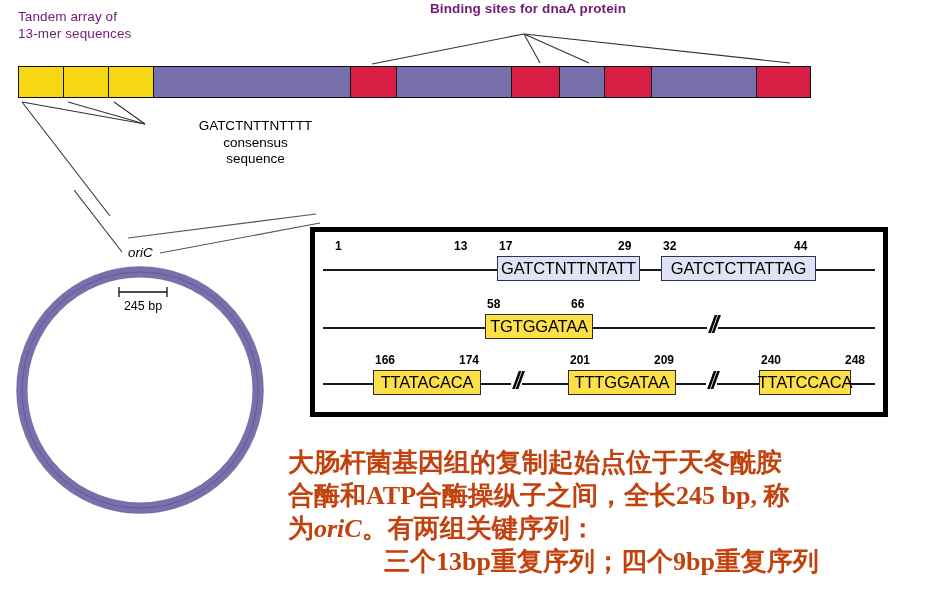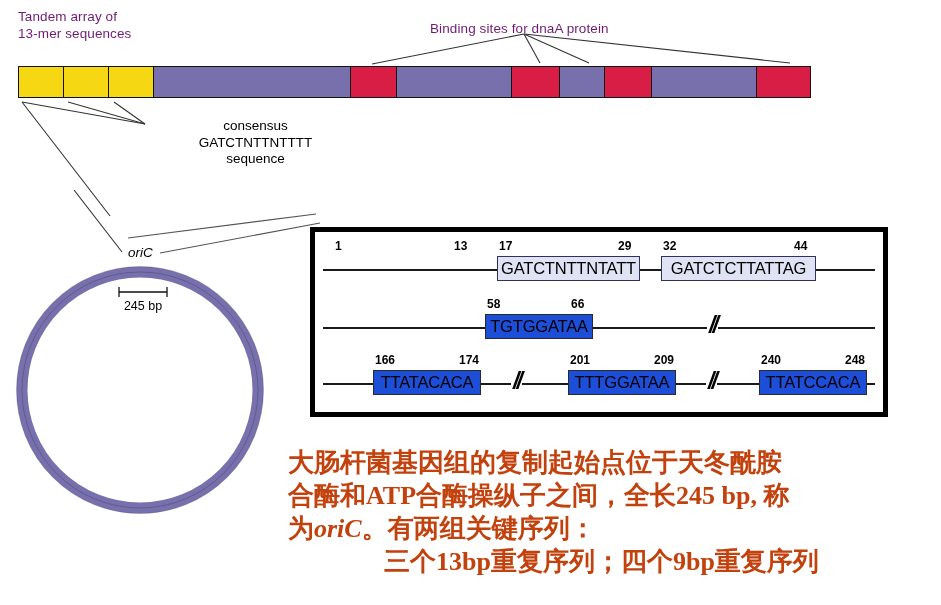--- a/index.html
+++ b/index.html
@@ -27,41 +27,41 @@
 
   
   #seq-panel{left:310px;top:227px;width:578px;height:190px;background:#fff;
              border:5px solid #000;box-sizing:border-box;}
   .seq-row{position:absolute;left:0;width:100%;height:46px;}
   .track-line{position:absolute;left:8px;right:8px;top:27px;height:2px;background:#1a1a1a;}
   .seqbox{position:absolute;top:14px;height:25px;border:1.6px solid #2b2b40;
           box-sizing:border-box;display:flex;align-items:center;justify-content:center;
           font-size:16.5px;letter-spacing:-0.2px;white-space:nowrap;}
   .seqbox.blue{background:#dfe3f3;border-color:#30305a;}
-  .seqbox.olive{background:#1d4ed8;border-color:#2a2a2a;}
+  .seqbox.olive{background:#fde047;border-color:#2a2a2a;}
   .coord{position:absolute;top:-3px;font-size:12px;font-weight:bold;}
   .brk{position:absolute;top:12px;font-size:23px;font-weight:600;letter-spacing:-3px;
        font-style:italic;background:#fff;padding:0 2px;line-height:26px;}
 
   
   #cn-caption{left:288px;top:446px;width:648px;color:#c2410c;
               font-family:"Liberation Serif",serif;font-weight:bold;
               font-size:26px;line-height:33px;}
   #cn-caption .ind{display:block;text-indent:96px;}
   .ital{font-style:italic;}
 
   svg{display:block;}
 </style>
 </head>
 <body>
 
 <div class="abs top-label" id="label-tandem" style="left:18px;top:8px;width:170px;">Tandem array of
 13-mer sequences</div>
 
-<div class="abs top-label" id="label-binding" style="left:430px;top:20px;width:260px;">Binding sites for dnaA protein</div>
+<div class="abs top-label" id="label-binding" style="left:430px;top:0;width:260px;font-weight:bold;">Binding sites for dnaA protein</div>
 
 <svg class="abs" style="left:0;top:0;" width="941" height="120">
   <g stroke="#333" stroke-width="1.1" fill="none">
     <path d="M524,34 L372,64"></path>
     <path d="M524,34 L540,63"></path>
     <path d="M524,34 L589,63"></path>
     <path d="M524,34 L790,63"></path>
   </g>
 </svg>
 
@@ -82,22 +82,22 @@
 <svg class="abs" style="left:0;top:96px;" width="330" height="130">
   <g stroke="#333" stroke-width="1.1" fill="none">
     <path d="M22,6 L145,28"></path>
     <path d="M68,6 L145,28"></path>
     <path d="M114,6 L145,28"></path>
     <path d="M22,6 L110,120"></path>
   </g>
 </svg>
 
 <div class="abs" id="consensus-caption">
+  <div>GATCTNTTNTTTT</div>
   <div>consensus</div>
-  <div>GATCTNTTNTTTT</div>
   <div>sequence</div>
 </div>
 
 <svg class="abs" style="left:0;top:190px;" width="360" height="80">
   <g stroke="#333" stroke-width="1.1" fill="none">
     <path d="M74,0 L122,62"></path>
   </g>
 </svg>
 
 <svg class="abs" style="left:150px;top:195px;" width="180" height="80">
@@ -148,21 +148,21 @@
     <div class="seq-row" style="top: 124px;">
       <div class="track-line"></div>
       <div class="brk" style="left: 196px;">//</div>
       <div class="brk" style="left: 391px;">//</div>
       <div class="seqbox olive" style="left: 58px; width: 108px;">TTATACACA</div>
       <div class="coord" style="left: 60px;">166</div>
       <div class="coord" style="left: 144px;">174</div>
       <div class="seqbox olive" style="left: 253px; width: 108px;">TTTGGATAA</div>
       <div class="coord" style="left: 255px;">201</div>
       <div class="coord" style="left: 339px;">209</div>
-      <div class="seqbox olive" style="left: 444px; width: 108px;">TTATCCACA</div>
+      <div class="seqbox olive" style="left: 444px; width: 92px;">TTATCCACA</div>
       <div class="coord" style="left: 446px;">240</div>
       <div class="coord" style="left: 530px;">248</div>
     </div>
   </div>
 
 <div class="abs" id="cn-caption">
   <div>大肠杆菌基因组的复制起始点位于天冬酰胺</div>
   <div>合酶和ATP合酶操纵子之间，全长245 bp, 称</div>
   <div><span>为</span><span class="ital">oriC</span><span>。有两组关键序列：</span></div>
   <div class="ind">三个13bp重复序列；四个9bp重复序列</div>

